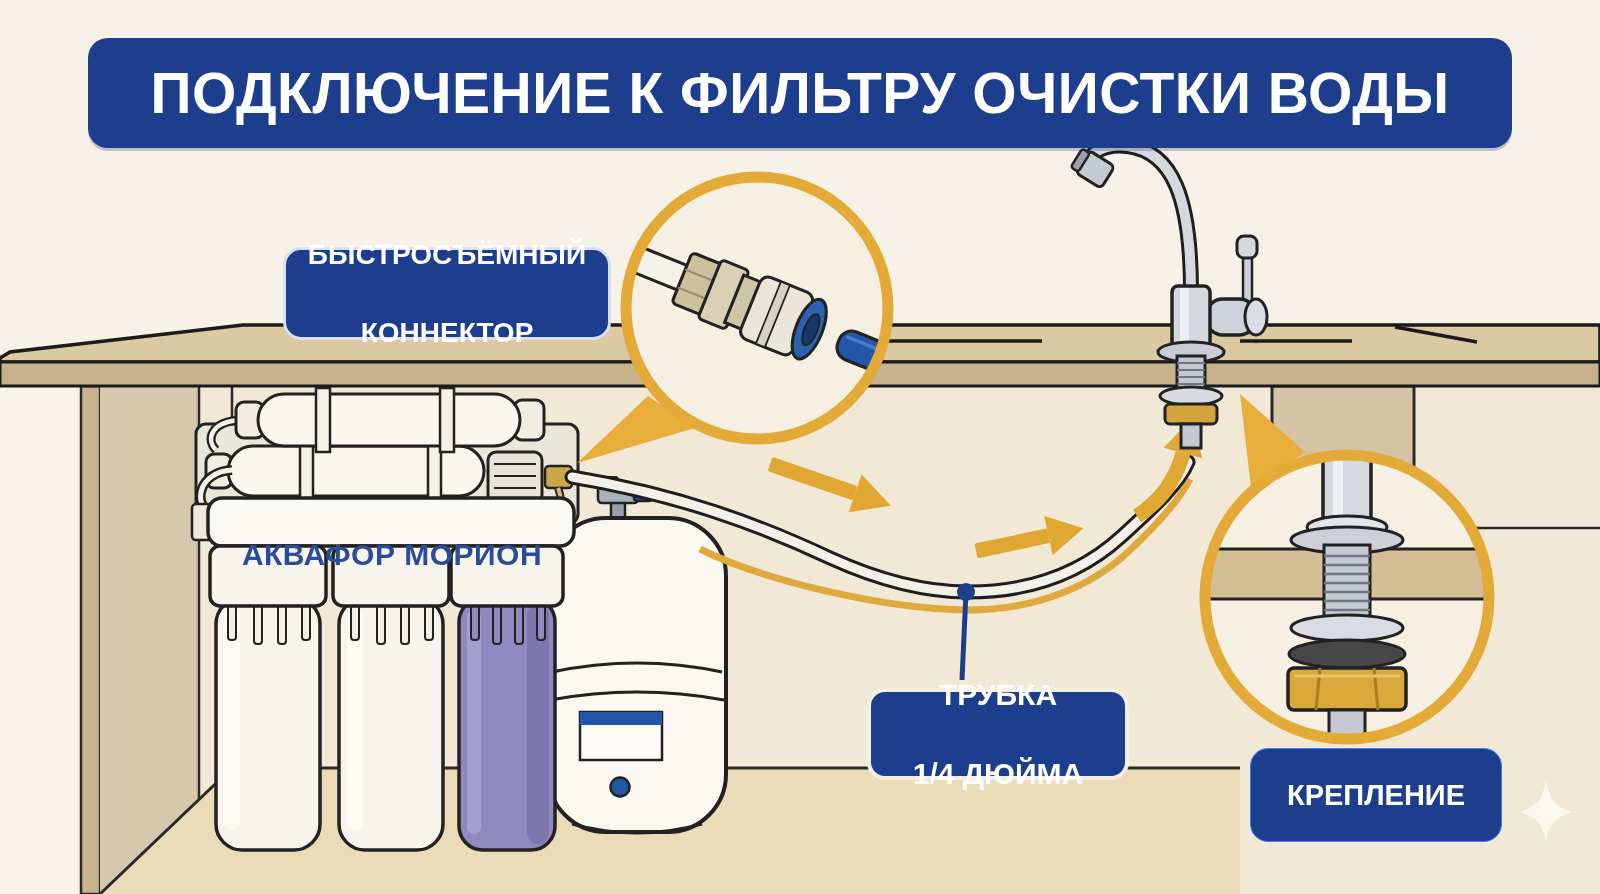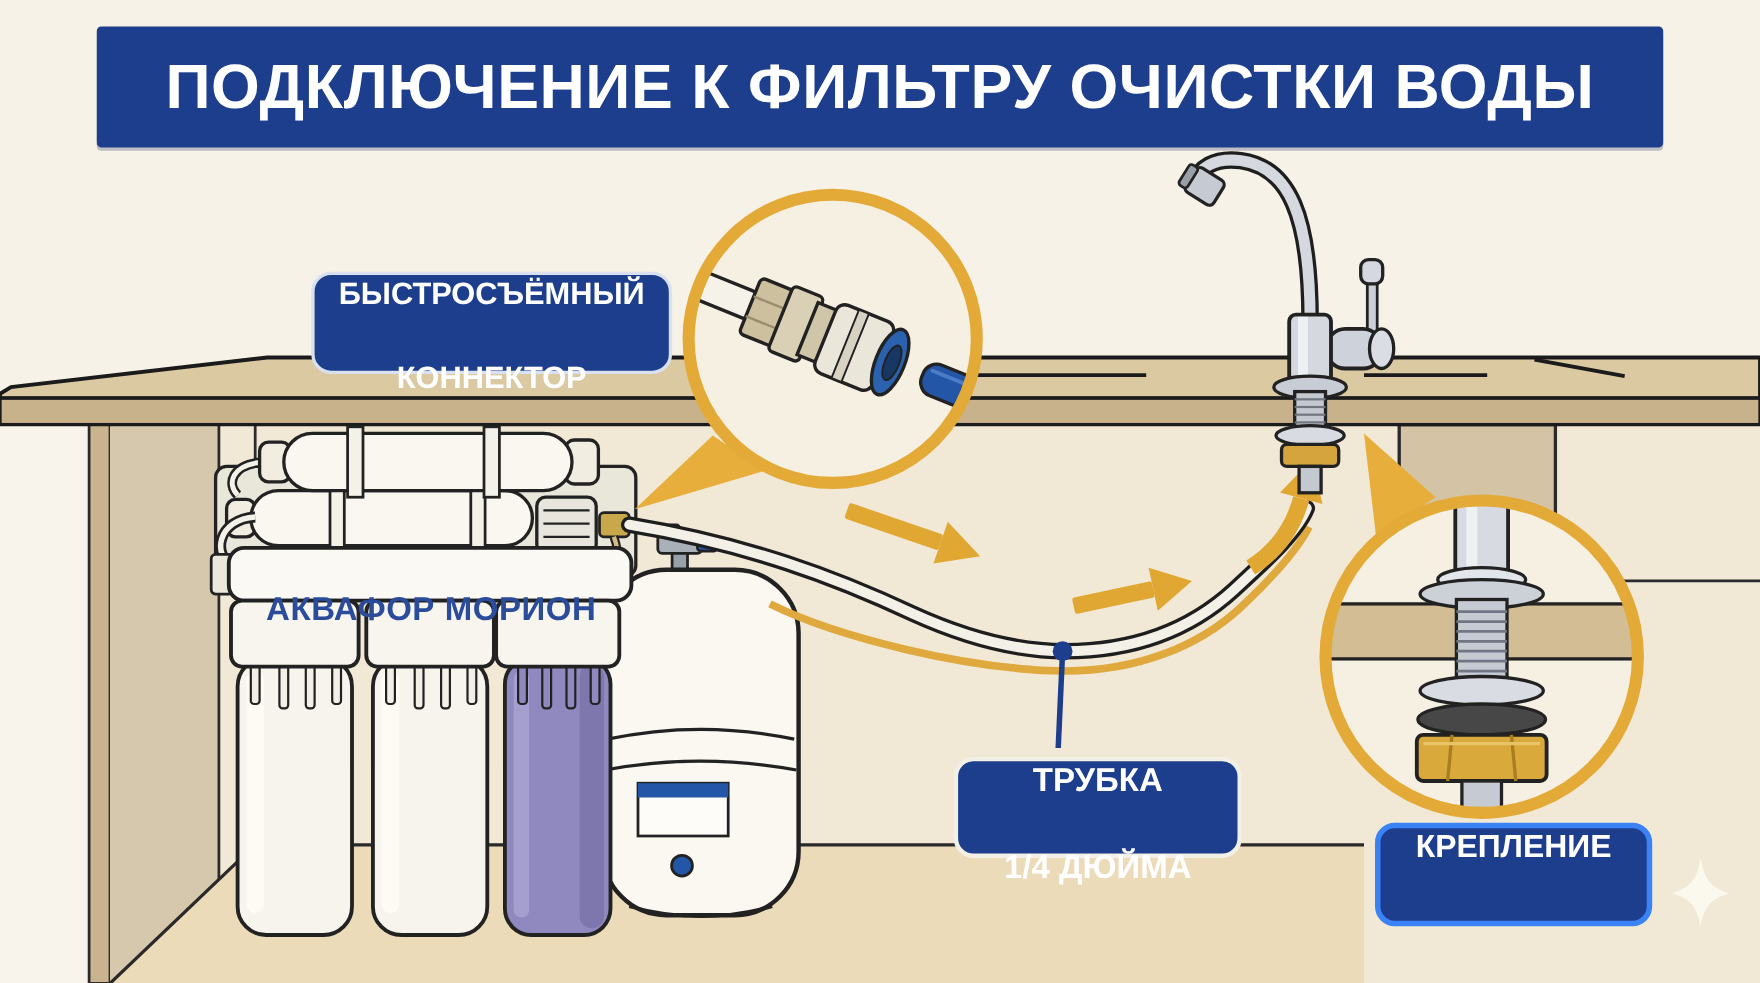--- a/index.html
+++ b/index.html
@@ -1,30 +1,30 @@
 <!DOCTYPE html>
 <html style="--banner-blue: #1c3e8c; --accent-gold: #e2a935; --tube-blue: #2456a8; --cartridge-purple: #8f89bf; --counter-tan: #dbc9a2; --background-cream: #f7f2e7;"><head>
 <meta charset="utf-8">
 <style>
   html,body{margin:0;padding:0;background:#e8e4da;}
   .stage{position:relative;width:1600px;height:894px;overflow:hidden;
          font-family:"Liberation Sans", sans-serif;background:#f7f2e7;}
   .stage svg{position:absolute;left:0;top:0;}
-  .banner{position:absolute;left:88px;top:24px;width:1424px;height:110px;
-          background:var(--banner-blue,#1c3e8c);border-radius:4px;
+  .banner{position:absolute;left:88px;top:38px;width:1424px;height:110px;
+          background:var(--banner-blue,#1c3e8c);border-radius:20px;
           display:flex;align-items:center;justify-content:center;
           box-shadow:0 3px 0 rgba(20,40,90,.25);}
   .banner span{color:#fff;font-weight:bold;font-size:57px;letter-spacing:.5px;white-space:nowrap;}
   .callout{position:absolute;background:var(--banner-blue,#1c3e8c);color:#fff;font-weight:bold;
-           text-align:center;display:flex;flex-direction:column;justify-content:flex-start;
+           text-align:center;display:flex;flex-direction:column;justify-content:center;
            border-radius:18px;box-sizing:border-box;gap:44px;}
   .callout .ln{line-height:1.18;white-space:nowrap;}
   #lbl-connector{left:283px;top:247px;width:328px;height:93px;font-size:28px;border:3px solid #d9e0ef;}
   #lbl-tube{left:867px;top:688px;width:262px;height:92px;font-size:30px;border:4px solid #f2efe6;}
-  #lbl-mount{left:1250px;top:748px;width:252px;height:94px;font-size:29px;border:5px solid #3b82f6;}
+  #lbl-mount{left:1250px;top:748px;width:252px;height:94px;font-size:29px;border:1px solid #3b82f6;}
   .brand{position:absolute;left:212px;top:505px;width:360px;height:40px;
          text-align:center;font-weight:bold;font-size:30px;color:#2a4c9b;letter-spacing:.5px;margin-top:33px;}
 </style>
 </head>
 <body>
 
 <div class="stage">
 
 <svg width="1600" height="894" viewBox="0 0 1600 894">
   <defs>

